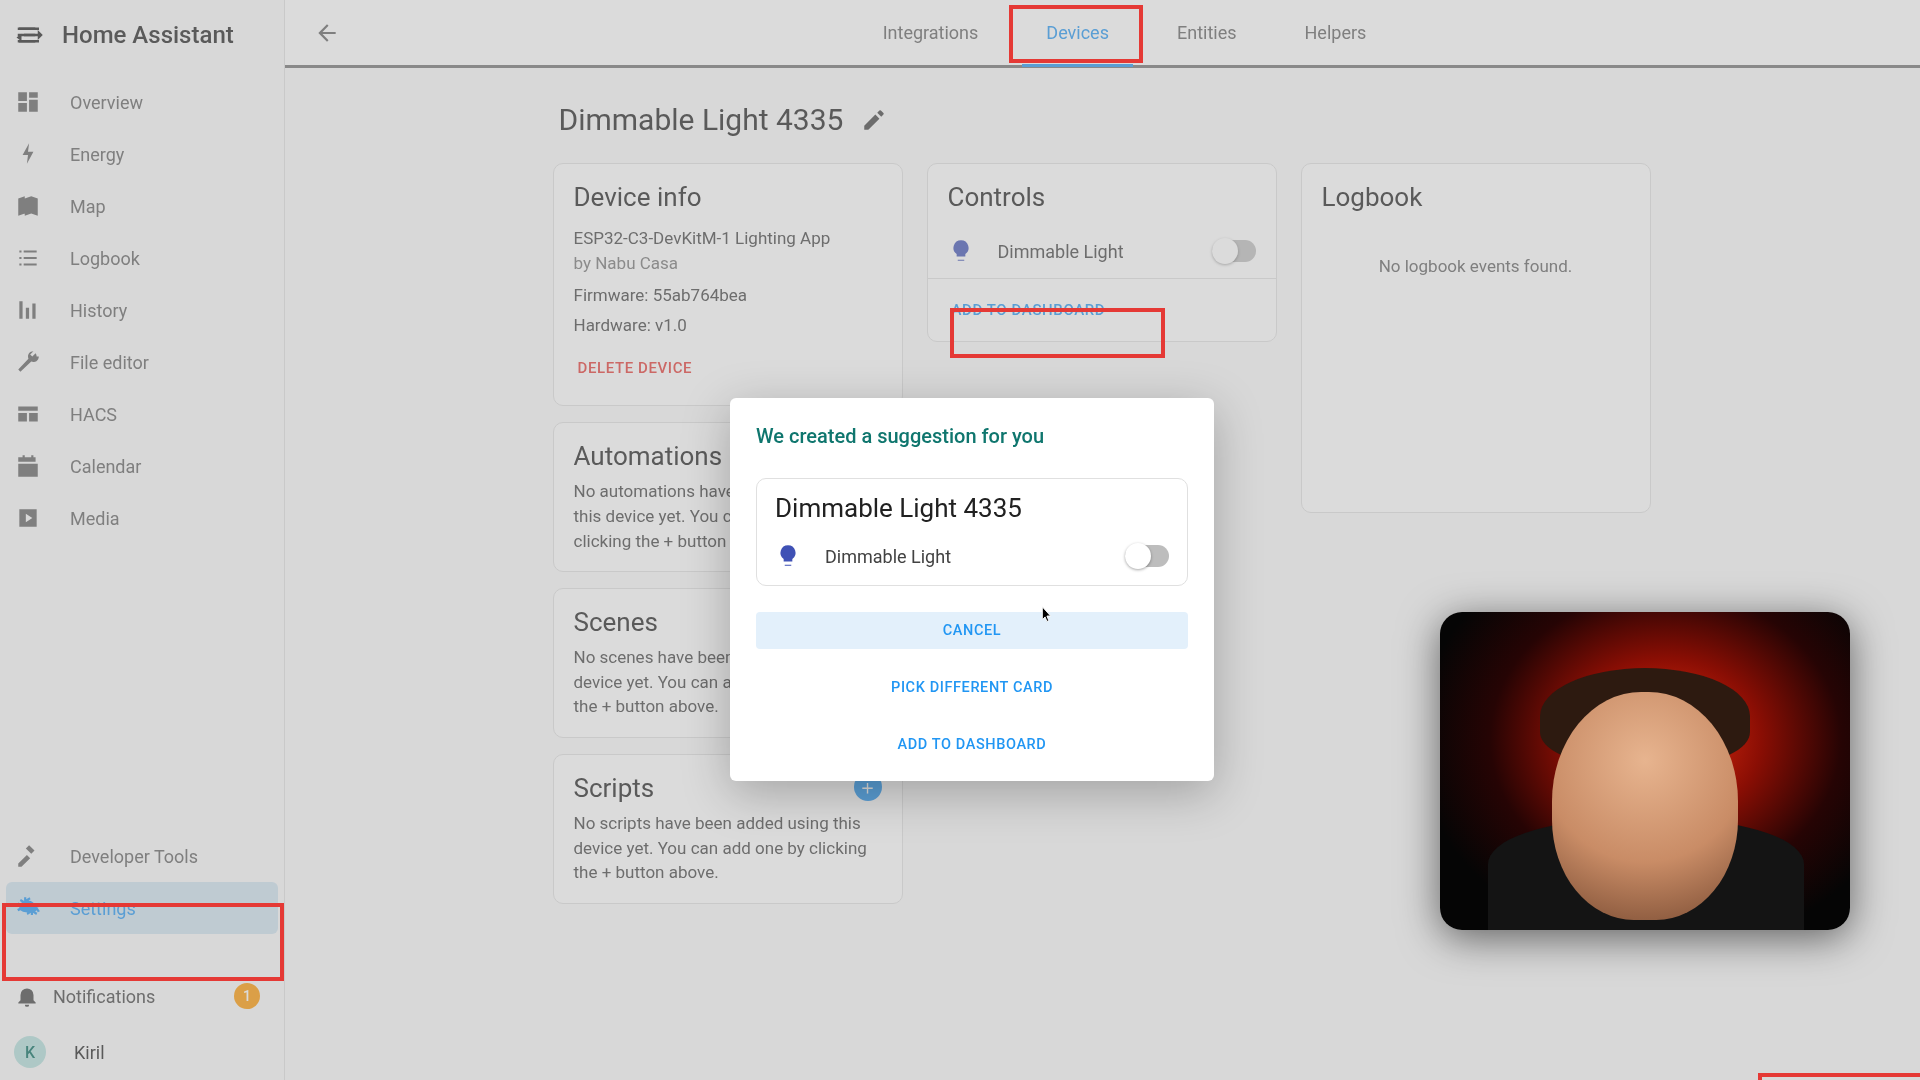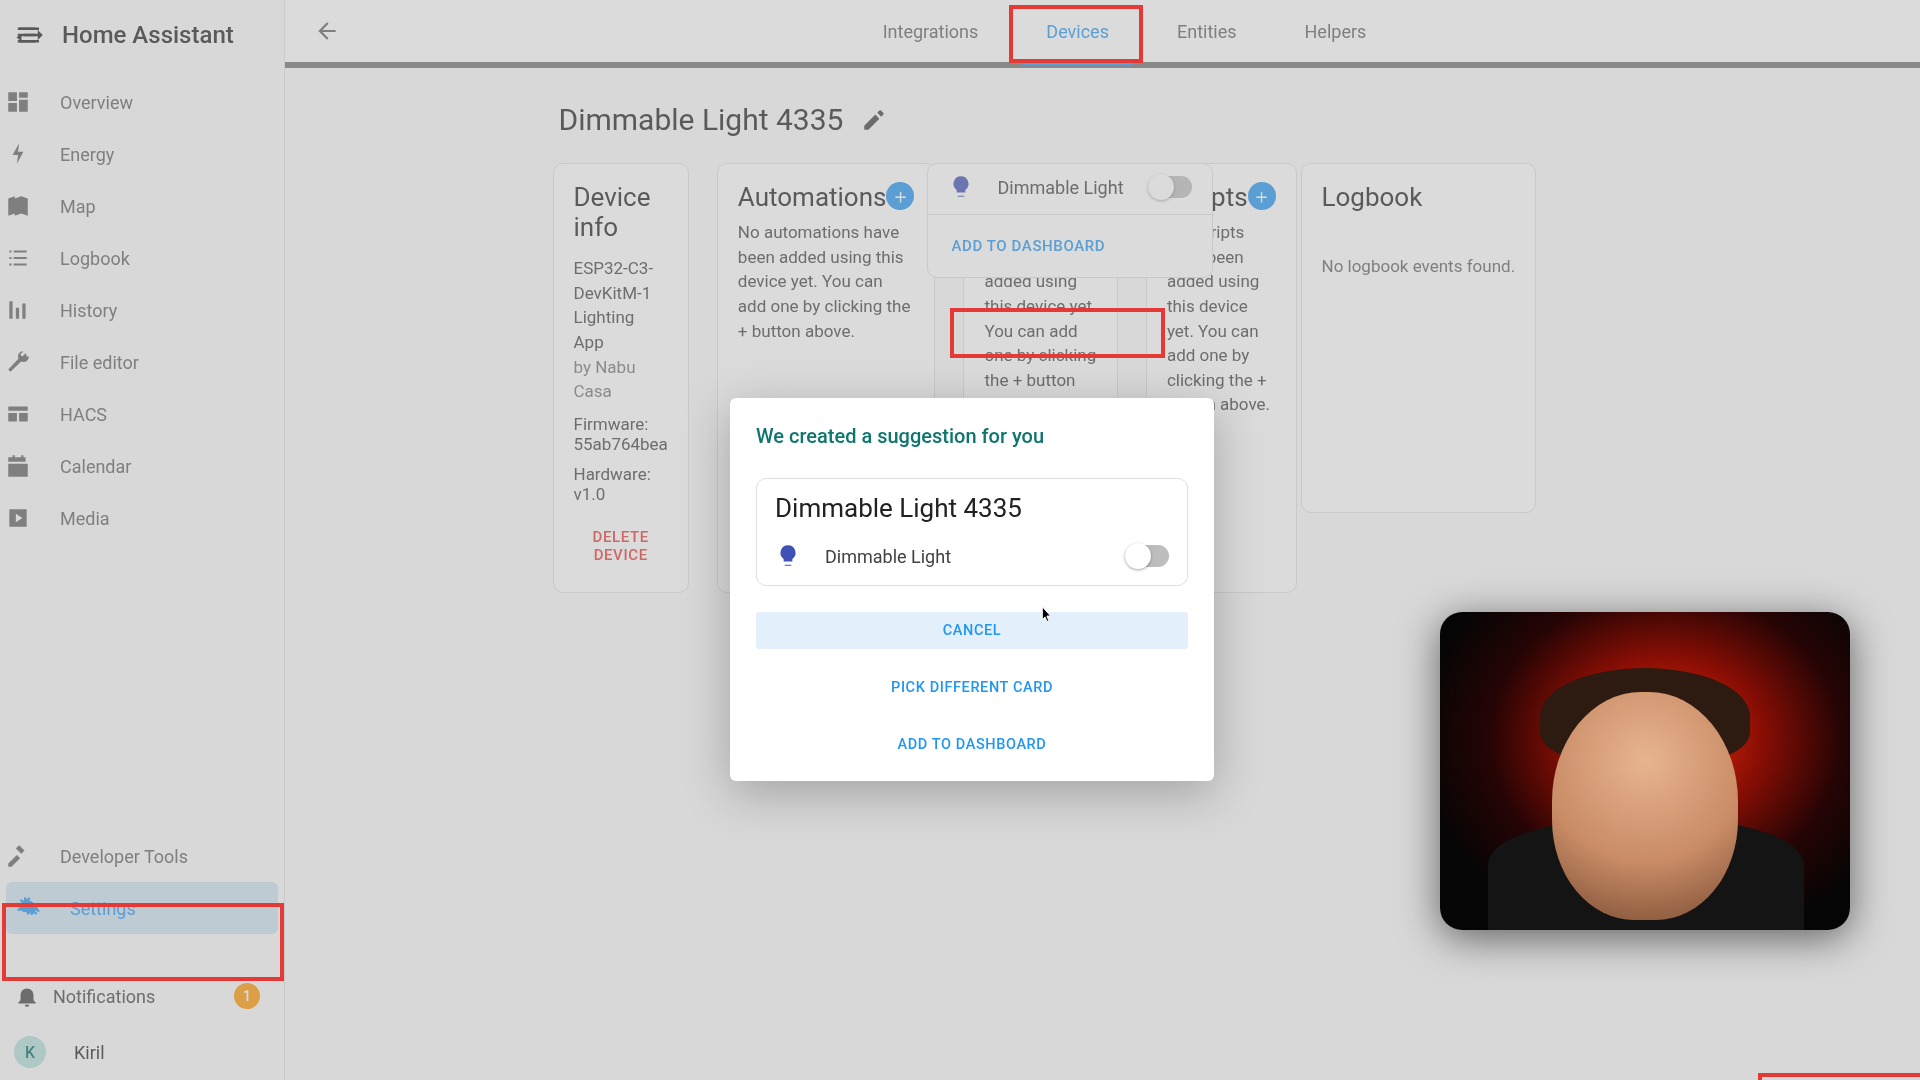--- a/index.html
+++ b/index.html
@@ -8,47 +8,47 @@
 
 .root { position: relative; width: 1920px; height: 1080px; }
 
 .main-area { position: absolute; inset: 0; display: flex; }
 
 
 .sidebar { width: 285px; height: 100%; border-right: 1px solid #e0e0e0; background: #fafafa; display: flex; flex-direction: column; }
 .sidebar-header { display: flex; align-items: center; height: 70px; padding: 12px 14px; gap: 18px; }
 .sidebar-title { font-size: 24px; font-weight: 500; color: #212121; }
 .sidebar-section { padding-top: 6px; }
-.sidebar-item { display: flex; align-items: center; height: 52px; padding: 0 4px; gap: 28px; color: #616161; font-size: 18px; cursor: pointer; }
+.sidebar-item { display: flex; align-items: center; height: 52px; padding: 0 14px; gap: 28px; color: #616161; font-size: 18px; cursor: pointer; }
 .sidebar-item .icon { width: 28px; display: flex; justify-content: center; color: #616161; }
 .sidebar-item.active { color: #2196f3; }
 .sidebar-item.active .icon { color: #2196f3; }
 .sidebar-item.active-bg { background: #cfe3f0; border-radius: 6px; margin: 0 6px; padding: 0 8px; }
 .sidebar-spacer { flex: 1; }
 .sidebar-notif { display: flex; align-items: center; height: 56px; padding: 16px 14px; gap: 13px; color: #424242; font-size: 18px; margin-top: 34px; }
 .notif-badge { margin-left: auto; margin-right: 10px; width: 26px; height: 26px; border-radius: 50%; background: #ff9800; color: #fff; font-size: 14px; font-weight: 500; display: flex; align-items: center; justify-content: center; }
 .sidebar-user { display: flex; align-items: center; height: 56px; padding: 0 14px; gap: 28px; font-size: 18px; }
 .avatar { width: 32px; height: 32px; border-radius: 50%; background: #b2dfdb; color: #00695c; display: flex; align-items: center; justify-content: center; font-size: 16px; font-weight: 500; }
 
 
 .content { flex: 1; display: flex; flex-direction: column; }
-.tabs { height: 68px; display: flex; align-items: center; border-bottom: 6px solid #737373; padding: 0 20px; }
+.tabs { height: 68px; display: flex; align-items: center; border-bottom: 3px solid #737373; padding: 0 20px; }
 .back-btn { width: 44px; height: 44px; display: flex; align-items: center; justify-content: center; color: #616161; cursor: pointer; border-radius: 50%; }
 .tabs-row { flex: 1; display: flex; justify-content: center; gap: 0; }
 .tab { padding: 0 34px; height: 68px; display: flex; align-items: center; color: #616161; font-size: 18px; cursor: pointer; position: relative; }
 .tab.active { color: #2196f3; }
 .tab.active::after { content:""; position:absolute; left:10px; right:10px; bottom:0; height:3px; background:#2196f3; }
 
 .page { flex:1; overflow:auto; background:#fafafa; padding: 34px 0 60px; }
 .page-inner { width: 1100px; margin: 0 auto; }
 .page-title-row { display:flex; align-items:center; gap:18px; margin: 0 0 26px 6px; }
 .page-title { font-size: 30px; font-weight: 400; color:#212121; }
 
 .cards-grid { display:grid; grid-template-columns: 350px 350px 350px; gap: 24px; align-items: start; }
-.col { display:flex; flex-direction:row; gap:28px; }
+.col { display:flex; flex-direction:column; gap:16px; }
 
 .card { background:#fff; border:1px solid #e0e0e0; border-radius:10px; padding: 18px 20px 18px; }
 .card h2 { font-size: 26px; font-weight: 400; margin-bottom: 8px; }
 .card h2.tight { margin-bottom: 14px; }
 .card .subtitle { font-size: 17px; color:#424242; line-height: 1.45; }
 .card .muted { color:#757575; }
 .card .line { font-size: 17px; color:#424242; margin-top: 10px; }
 .card-actions-bottom { margin-top: 14px; }
 .flat-btn { background:none; border:none; color:#2196f3; font-size:15px; font-weight:500; letter-spacing:.6px; padding:10px 4px; cursor:pointer; }
 .flat-btn.danger { color:#e53935; }
@@ -309,20 +309,21 @@
                   <div class="plus-circle">
                       <span>＋</span>
                     </div>
                 </div>
                 <div class="subtitle">No scripts have been added using this device yet. You can add one by clicking the + button above.</div>
               </div>
             </div>
 
             <div class="col">
               <div class="card ctrl-card">
+                <h2>Controls</h2>
                 <div class="entity-row">
                   <span class="icon entity-icon">
                       <svg viewBox="0 0 24 24" fill="currentColor">
                         <path d="M9 21h6v-1H9zm3-19a7 7 0 0 0-4 12.7V17h8v-2.3A7 7 0 0 0 12 2z"></path>
                       </svg>
                     </span>
                   <span class="entity-label">Dimmable Light</span>
                   <div class="switch"></div>
                 </div>
                 <div class="ctrl-footer">

